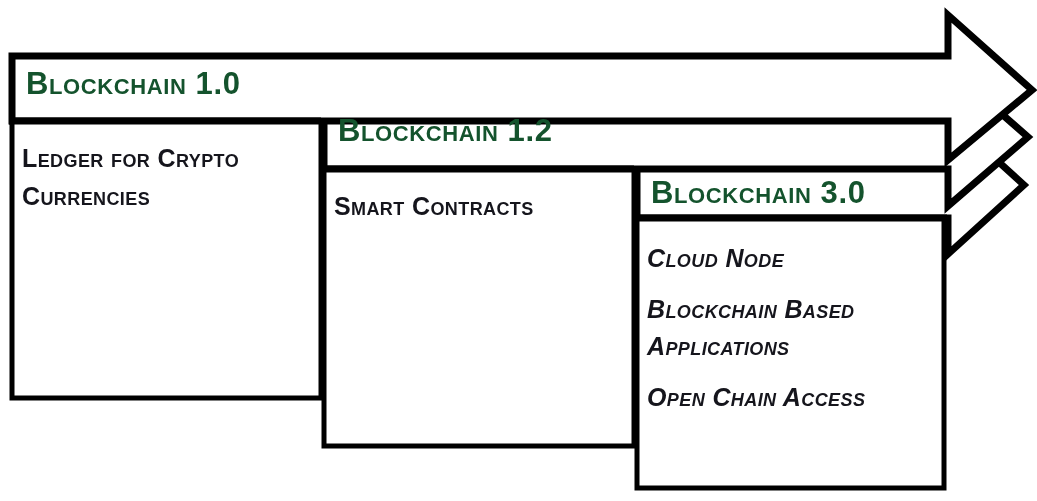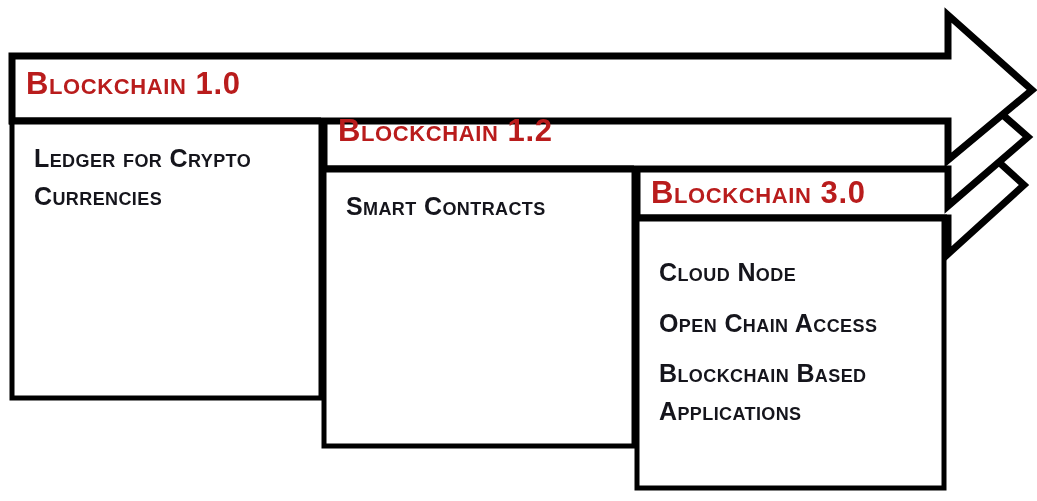--- a/index.html
+++ b/index.html
@@ -24,34 +24,33 @@
     width: 1037px;
     height: 501px;
   }
   .stage-header-text {
     position: absolute;
     font-family: "Liberation Sans", sans-serif;
     font-weight: bold;
     font-variant: small-caps;
     font-size: 31px;
     letter-spacing: 0.6px;
-    color: #b91c1c;
+    color: #14532d;
     white-space: nowrap;
     line-height: 1;
   }
   .stage-body {
     position: absolute;
     font-family: "Liberation Sans", sans-serif;
     font-weight: bold;
     font-variant: small-caps;
     font-size: 25px;
     letter-spacing: 0.4px;
     color: #15151c;
     line-height: 1.5;
-    margin-left: 12px;
   }
   .stage-body-item {
     margin: 0 0 13px 0;
   }
   .stage-body-item:last-child {
     margin-bottom: 0;
   }
 </style>
 </head>
 <body>
@@ -83,19 +82,19 @@
   <div class="stage-body" style="left:22px; top:140px; width:288px;">
     <div class="stage-body-item">Ledger for Crypto Currencies</div>
   </div>
 
   <div class="stage-header-text" style="left:338px; top:115px;">Blockchain 1.2</div>
   <div class="stage-body" style="left:334px; top:188px; width:290px;">
     <div class="stage-body-item">Smart Contracts</div>
   </div>
 
   <div class="stage-header-text" style="left:651px; top:177px;">Blockchain 3.0</div>
-  <div class="stage-body" style="left:647px; top:254px; width:290px;">
+  <div class="stage-body" style="left:647px; top:240px; width:290px;font-style:italic;">
     <div class="stage-body-item">Cloud Node</div>
+    <div class="stage-body-item">Blockchain Based Applications</div>
     <div class="stage-body-item">Open Chain Access</div>
-    <div class="stage-body-item">Blockchain Based Applications</div>
   </div>
 
 </div>
 
 </body></html>

